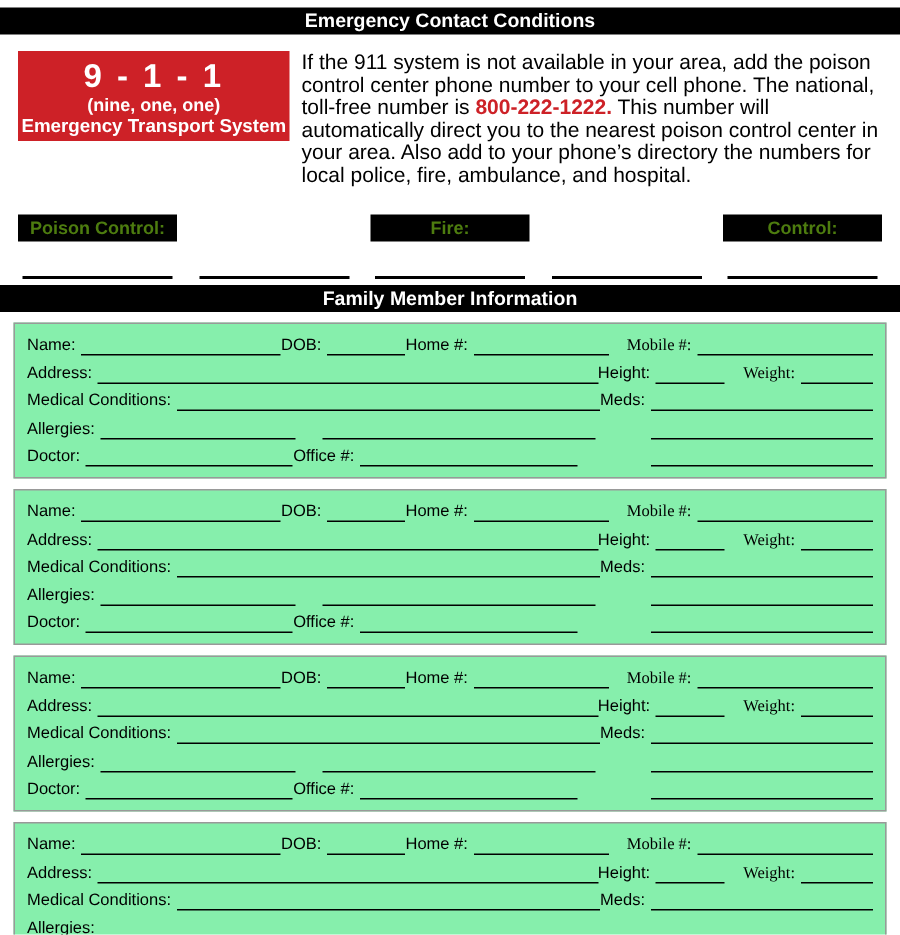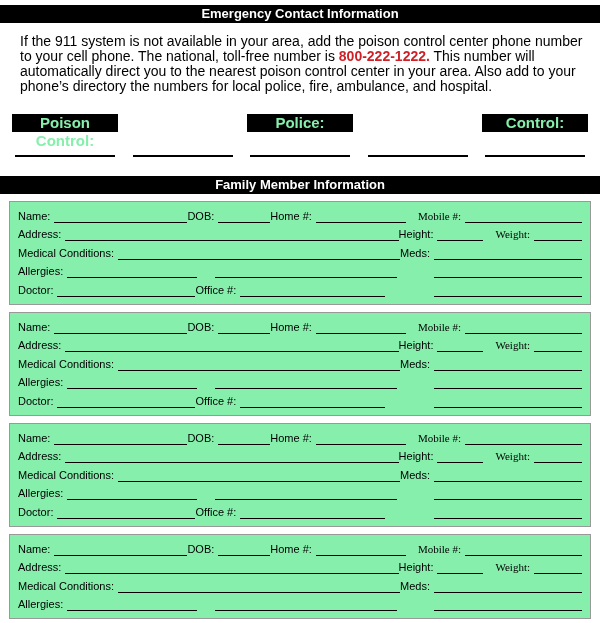--- a/index.html
+++ b/index.html
@@ -14,21 +14,21 @@
     background: #000;
     color: #fff;
     font-weight: bold;
     font-size: 13px;
     text-align: center;
     height: 18px;
     line-height: 18px;
     width: 100%;
   }
   .top-bar { margin-top: 5px; }
-  .family-bar { margin-top: 19px; }
+  .family-bar { margin-top: 4px; }
 
   .intro-row {
     display: flex;
     margin: 11px 10px 0 12px;
     align-items: flex-start;
   }
   .red-box {
     background: #cd2127;
     color: #fff;
     width: 181px;
@@ -67,23 +67,23 @@
     font-weight: bold;
   }
 
   .contact-labels {
     display: flex;
     justify-content: space-between;
     margin: 20px 12px 0 12px;
   }
   .contact-box {
     background: #000;
-    color: #86efac;
-    font-weight: bold;
-    font-size: 15px;
+    color: #4d7c0f;
+    font-weight: bold;
+    font-size: 12px;
     width: 106px;
     height: 18px;
     line-height: 18px;
     text-align: center;
   }
   .contact-lines {
     display: flex;
     justify-content: space-between;
     margin: 23px 12px 0 12px;
   }
@@ -127,29 +127,34 @@
   .g18 { margin-left: 18px; }
   .w133 { width: 133px; } .w52 { width: 52px; } .w90 { width: 90px; }
   .w46 { width: 46px; } .w48 { width: 48px; }
   .w148 { width: 148px; flex: 0 0 148px; }
   .w130 { width: 130px; } .w182 { width: 182px; }
   .w138 { width: 138px; } .w145 { width: 145px; }
 </style>
 </head>
 <body>
 
-<div class="bar top-bar">Emergency Contact Information</div>
+<div class="bar top-bar">Emergency Contact Conditions</div>
 
 <div class="intro-row">
+  <div class="red-box" style="background: rgb(205, 33, 39);">
+    <div class="big-number">9 - 1 - 1</div>
+    <div class="words">(nine, one, one)</div>
+    <div class="subtitle">Emergency Transport System</div>
+  </div>
   <div class="intro-text"><span>If the 911 system is not available in your area, add the poison control center phone number to your cell phone. The national, toll-free number is </span><span class="phone-red" style="color: rgb(205, 33, 39);">800-222-1222.</span><span> This number will automatically direct you to the nearest poison control center in your area. Also add to your phone’s directory the numbers for local police, fire, ambulance, and hospital.</span></div>
 </div>
 
 <div class="contact-labels">
   <div class="contact-box">Poison Control:</div>
-  <div class="contact-box">Police:</div>
+  <div class="contact-box">Fire:</div>
   <div class="contact-box">Control:</div>
 </div>
 
 <div class="contact-lines">
   <div class="contact-line-slot">
       <div class="contact-line"></div>
     </div>
   <div class="contact-line-slot">
       <div class="contact-line"></div>
     </div>

